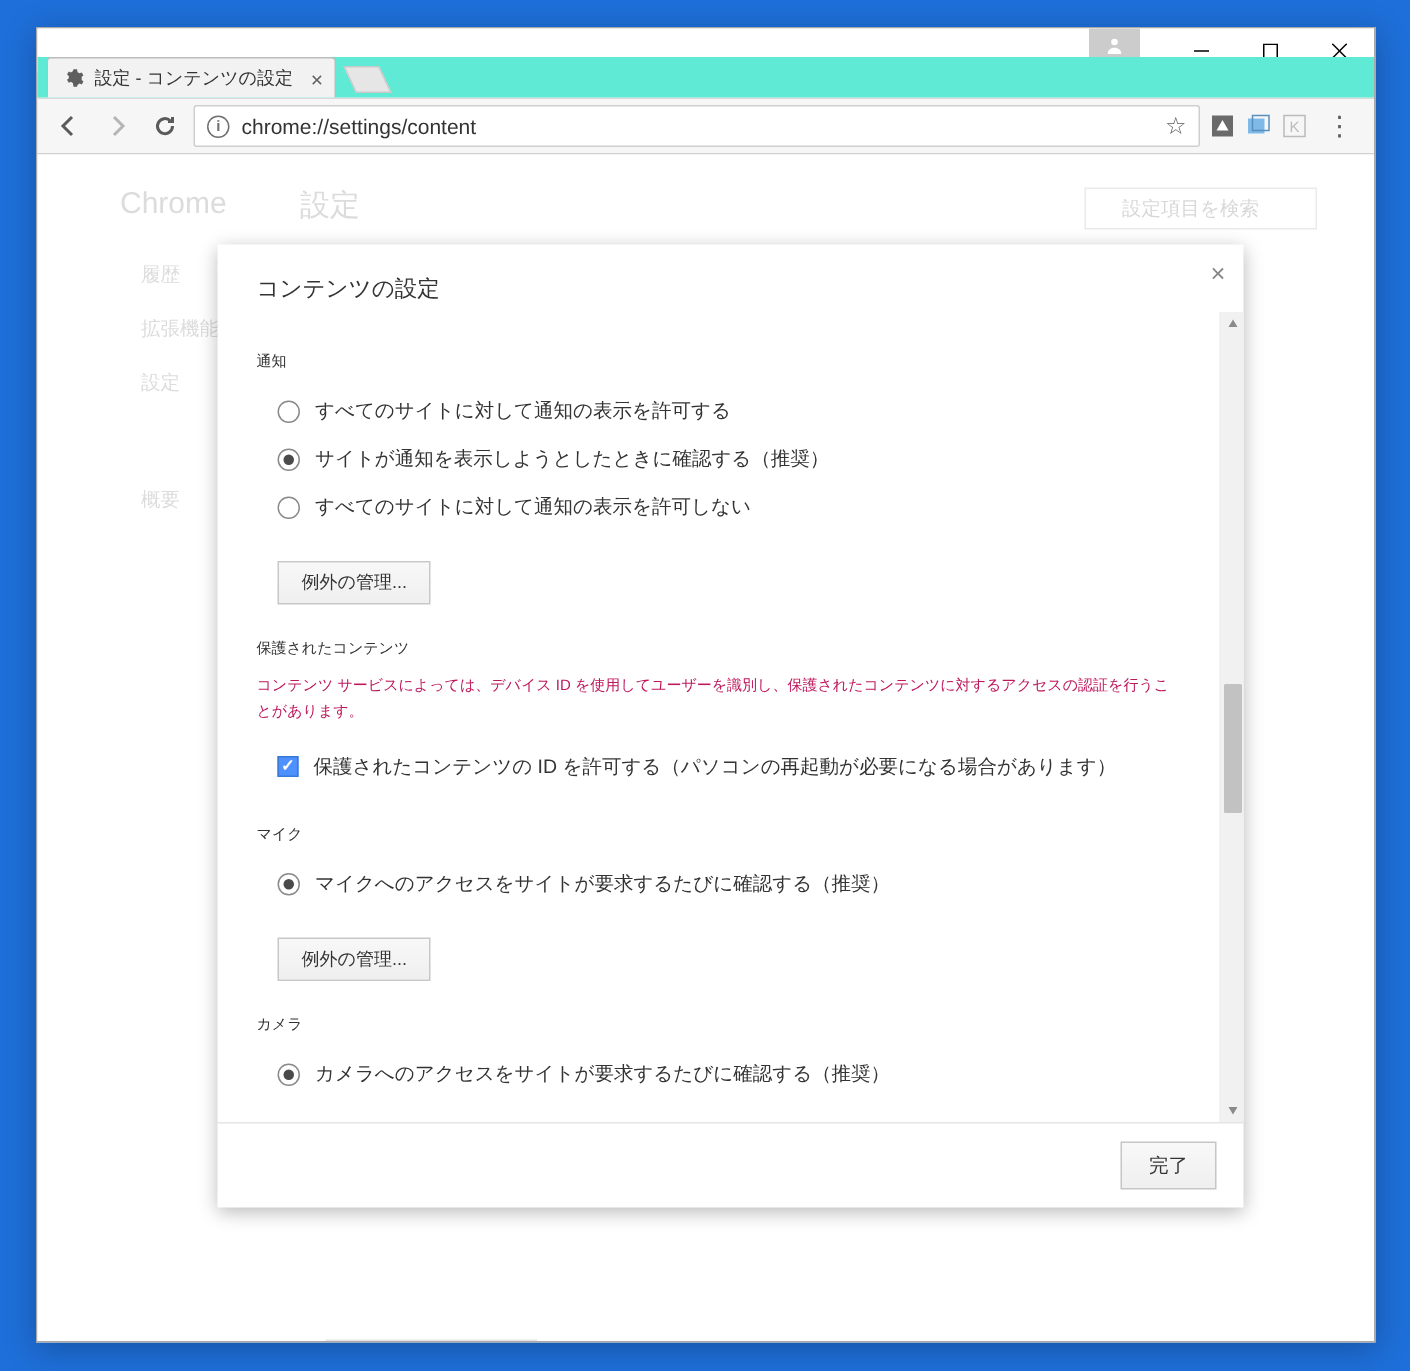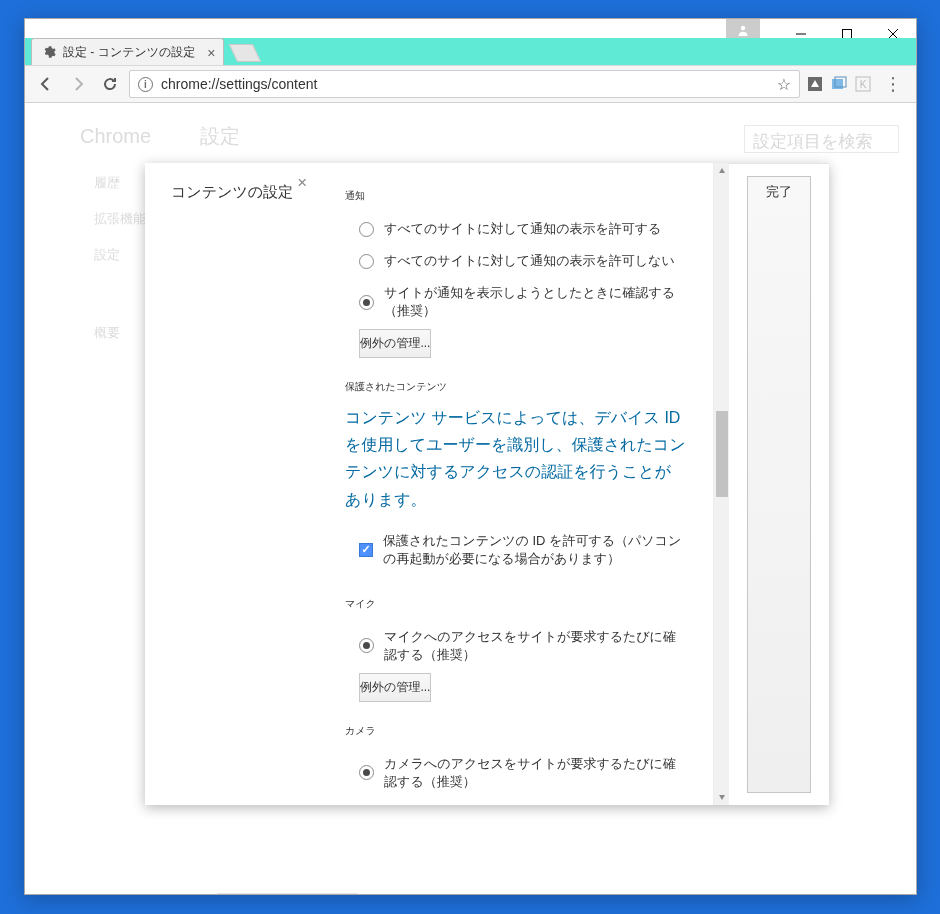--- a/index.html
+++ b/index.html
@@ -143,33 +143,33 @@
 .bg-settings {
   position:absolute; inset:0;
   padding: 22px 30px;
   color:#d0d0d0;
   font-size:13px;
 }
 .bg-brand { font-size:20px; color:#dcdcdc; margin-bottom: 26px; margin-left: 25px; }
 .bg-nav { display:flex; flex-direction:column; gap:18px; width:110px; }
 .bg-nav div { color:#dcdcdc;margin-left:39px; }
 .bg-title { position:absolute; left:175px; top:20px; font-size:20px; color:#dcdcdc; }
-.bg-search { position:absolute; right:17px; top:22px; width:155px; height:28px; border:1px solid #eaeaea; padding:4px 8px; font-size:17px; color:#d8d8d8; }
+.bg-search { position:absolute; right:38px; top:22px; width:155px; height:28px; border:1px solid #eaeaea; padding:4px 24px; font-size:13px; color:#d8d8d8; }
 .bg-btn { position:absolute; left:192px; top:790px; border:1px solid #e4e4e4; padding:5px 10px; font-size:12px; color:#d8d8d8; background:#f7f7f7;}
 
 .modal {
   position:absolute;
   left:120px;
   top:60px;
   width:684px;
   height:642px;
   background:#fff;
   box-shadow: 0 3px 12px rgba(0,0,0,0.28);
   display:flex;
-  flex-direction:row;
+  flex-direction:column;
 }
 .modal-header {
   padding: 20px 26px 6px 26px;
   font-size:15px;
   color:#333;
   position:relative;
 }
 .modal-close {
   position:absolute;
   right:12px;
@@ -195,42 +195,42 @@
   position:relative;
   border-left:1px solid #eee;
 }
 .scroll-arrow { position:absolute; left:0; width:16px; height:16px; display:flex; align-items:center; justify-content:center; }
 .scroll-arrow.up { top:0; }
 .scroll-arrow.down { bottom:0; }
 .scroll-arrow svg { width:8px; height:8px; fill:#8a8a8a;}
 .scroll-thumb { position:absolute; left:2px; width:12px; top:248px; height:86px; background:#c2c2c2; border-radius:1px;}
 .section-title { font-size:10px; color:#333; margin-top:22px; margin-bottom:10px; }
 .section-title:first-child { margin-top:18px; }
-.desc { font-size:16px; color:#0369a1; line-height:1.7; margin-bottom:12px; padding-left:0; }
+.desc { font-size:10px; color:#be185d; line-height:1.7; margin-bottom:12px; padding-left:0; }
 .radio-row, .check-row {
   display:flex; align-items:center; gap:10px;
   padding: 7px 0 7px 14px;
   font-size:13px; color:#333;
 }
 .radio {
   width:15px; height:15px; border:1px solid #8a8a8a; border-radius:50%;
   display:flex; align-items:center; justify-content:center;
   flex-shrink:0;
 }
 .radio.checked::after { content:""; width:7px; height:7px; background:#4a4a4a; border-radius:50%; }
 .checkbox {
   width:14px; height:14px; border:1px solid #8a8a8a;
   display:flex; align-items:center; justify-content:center;
   flex-shrink:0;
 }
 .checkbox.checked { background:#4d90fe; border-color:#3a78d8; }
 .checkbox.checked::after { content:"✓"; color:#fff; font-size:11px; line-height:11px; font-weight:bold;}
 .mgmt-btn {
-  margin: 2px 0 0 14px;
-  padding: 5px 0;
+  margin: 20px 0 0 14px;
+  padding: 5px 15px;
   background: linear-gradient(#f8f8f8,#efefef);
   border:1px solid #c8c8c8;
   font-size:12px;
   color:#333;
   display:inline-block;
 }
 .modal-footer {
   border-top:1px solid #e5e5e5;
   padding: 12px 18px;
   display:flex;
@@ -351,26 +351,26 @@
       </div>
       <div class="modal-body-wrap">
         <div class="modal-body">
 
           <div class="section-title">通知</div>
           <div class="radio-row">
             <div class="radio"></div>
             <span>すべてのサイトに対して通知の表示を許可する</span>
           </div>
           <div class="radio-row">
+            <div class="radio checked"></div>
+            <span>サイトが通知を表示しようとしたときに確認する（推奨）</span>
+          </div>
+          <div class="radio-row">
             <div class="radio"></div>
             <span>すべてのサイトに対して通知の表示を許可しない</span>
-          </div>
-          <div class="radio-row">
-            <div class="radio checked"></div>
-            <span>サイトが通知を表示しようとしたときに確認する（推奨）</span>
           </div>
           <div class="mgmt-btn">例外の管理...</div>
 
           <div class="section-title">保護されたコンテンツ</div>
           <div class="desc">コンテンツ サービスによっては、デバイス ID を使用してユーザーを識別し、保護されたコンテンツに対するアクセスの認証を行うことがあります。</div>
           <div class="check-row">
             <div class="checkbox checked"></div>
             <span>保護されたコンテンツの ID を許可する（パソコンの再起動が必要になる場合があります）</span>
           </div>
 

